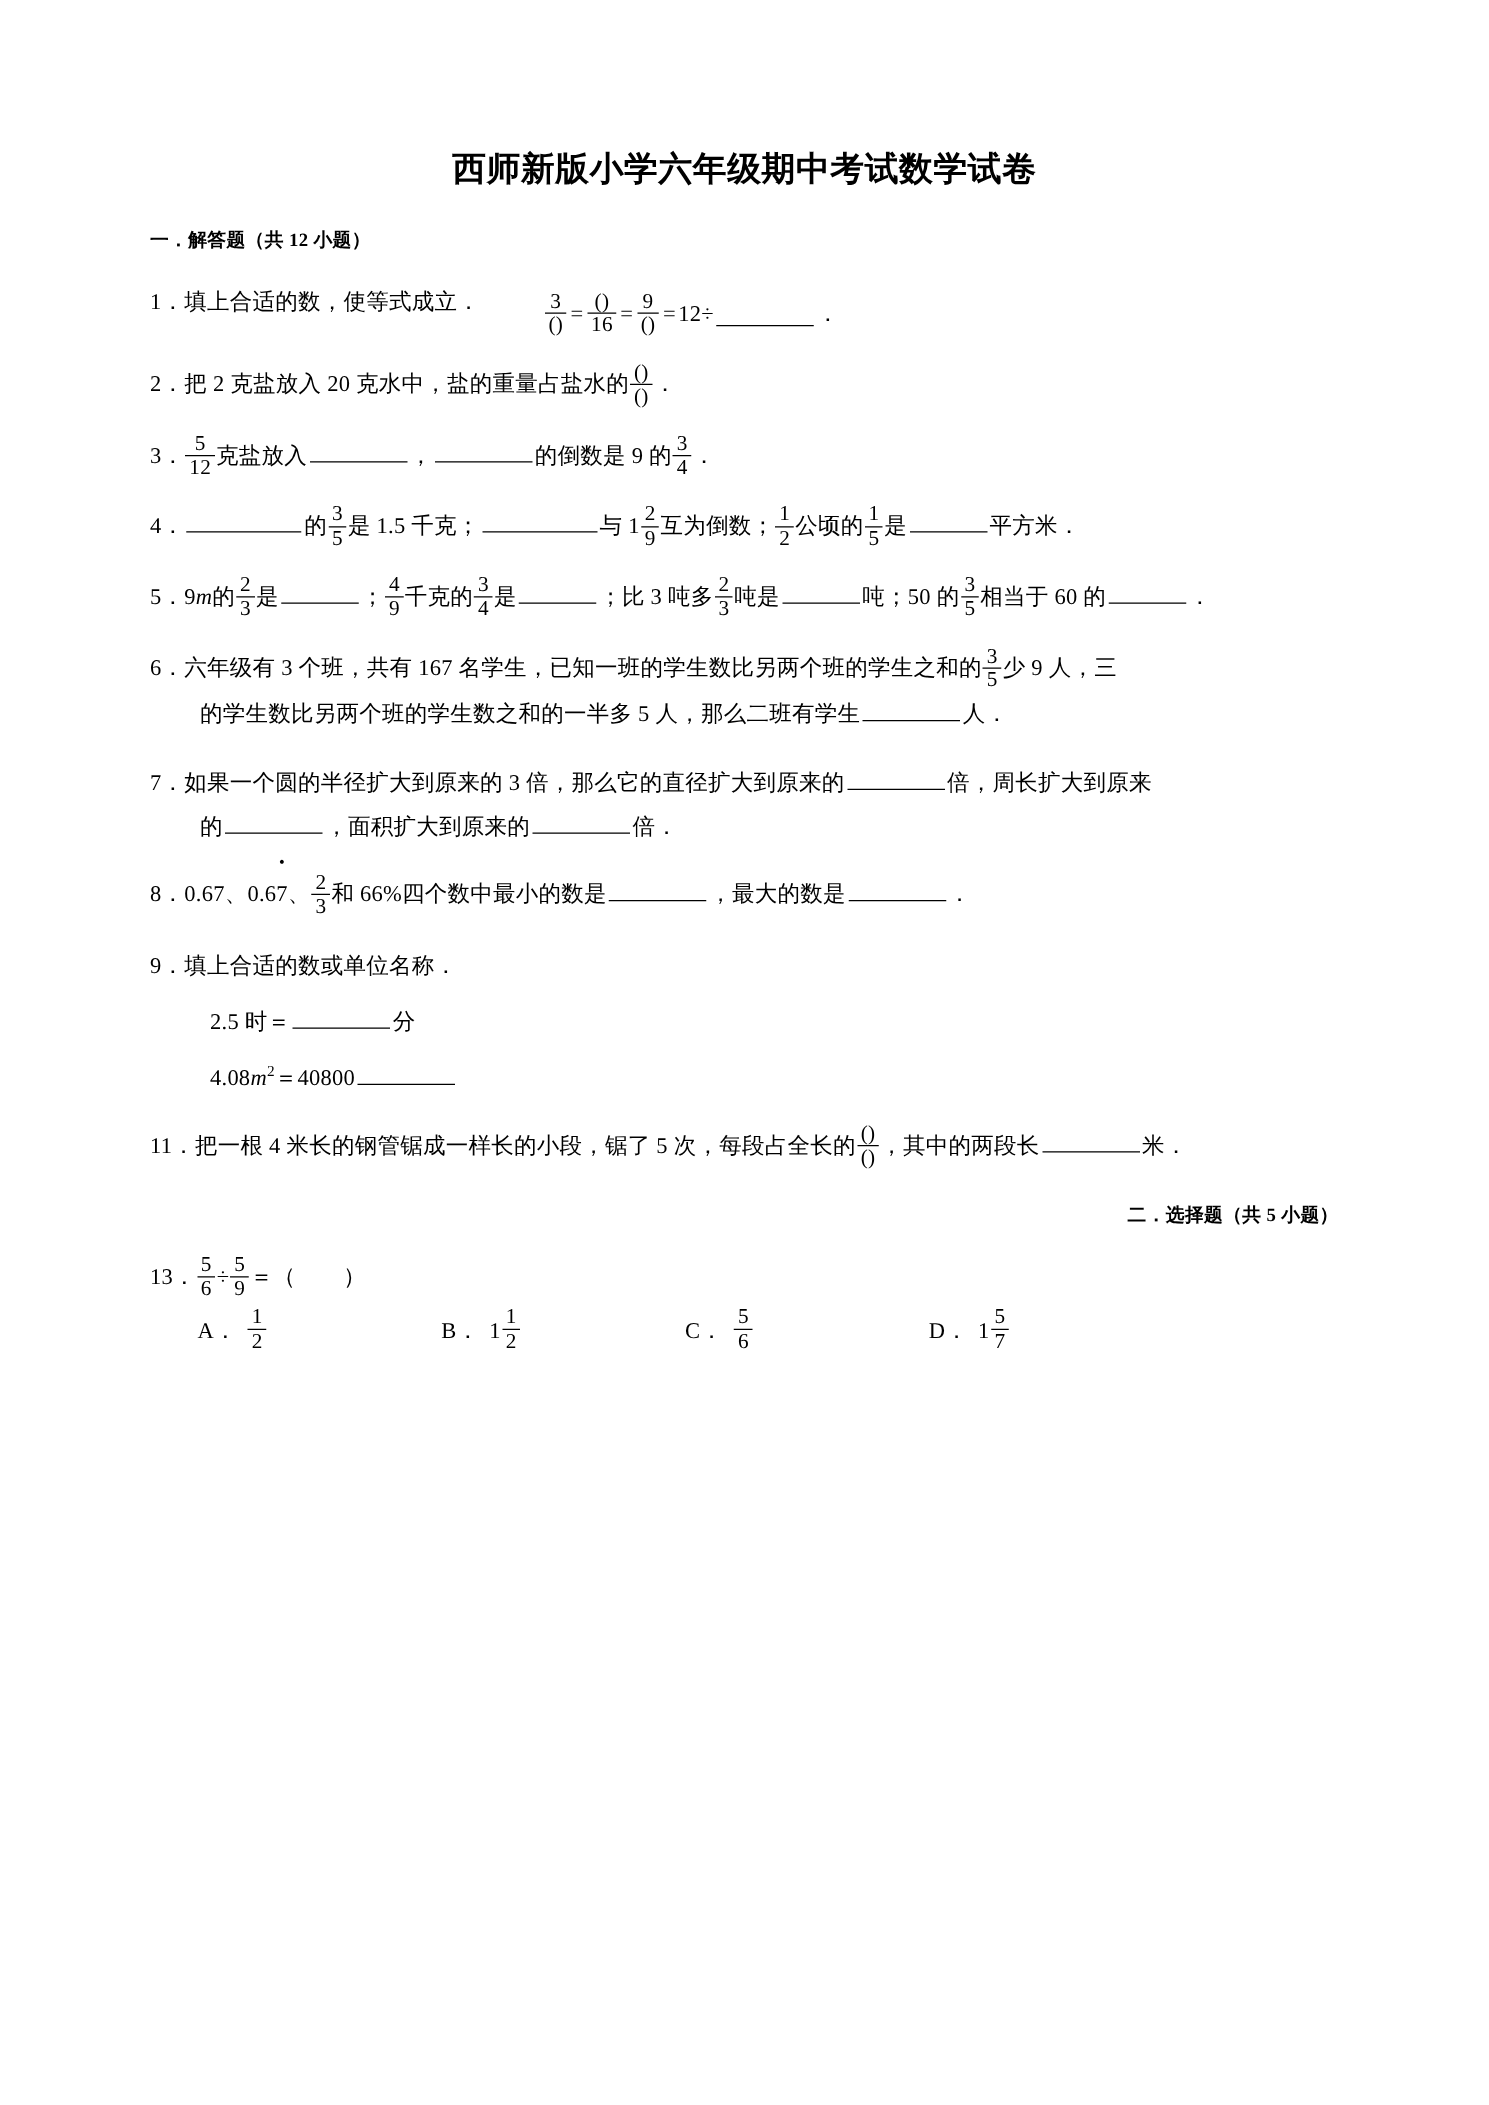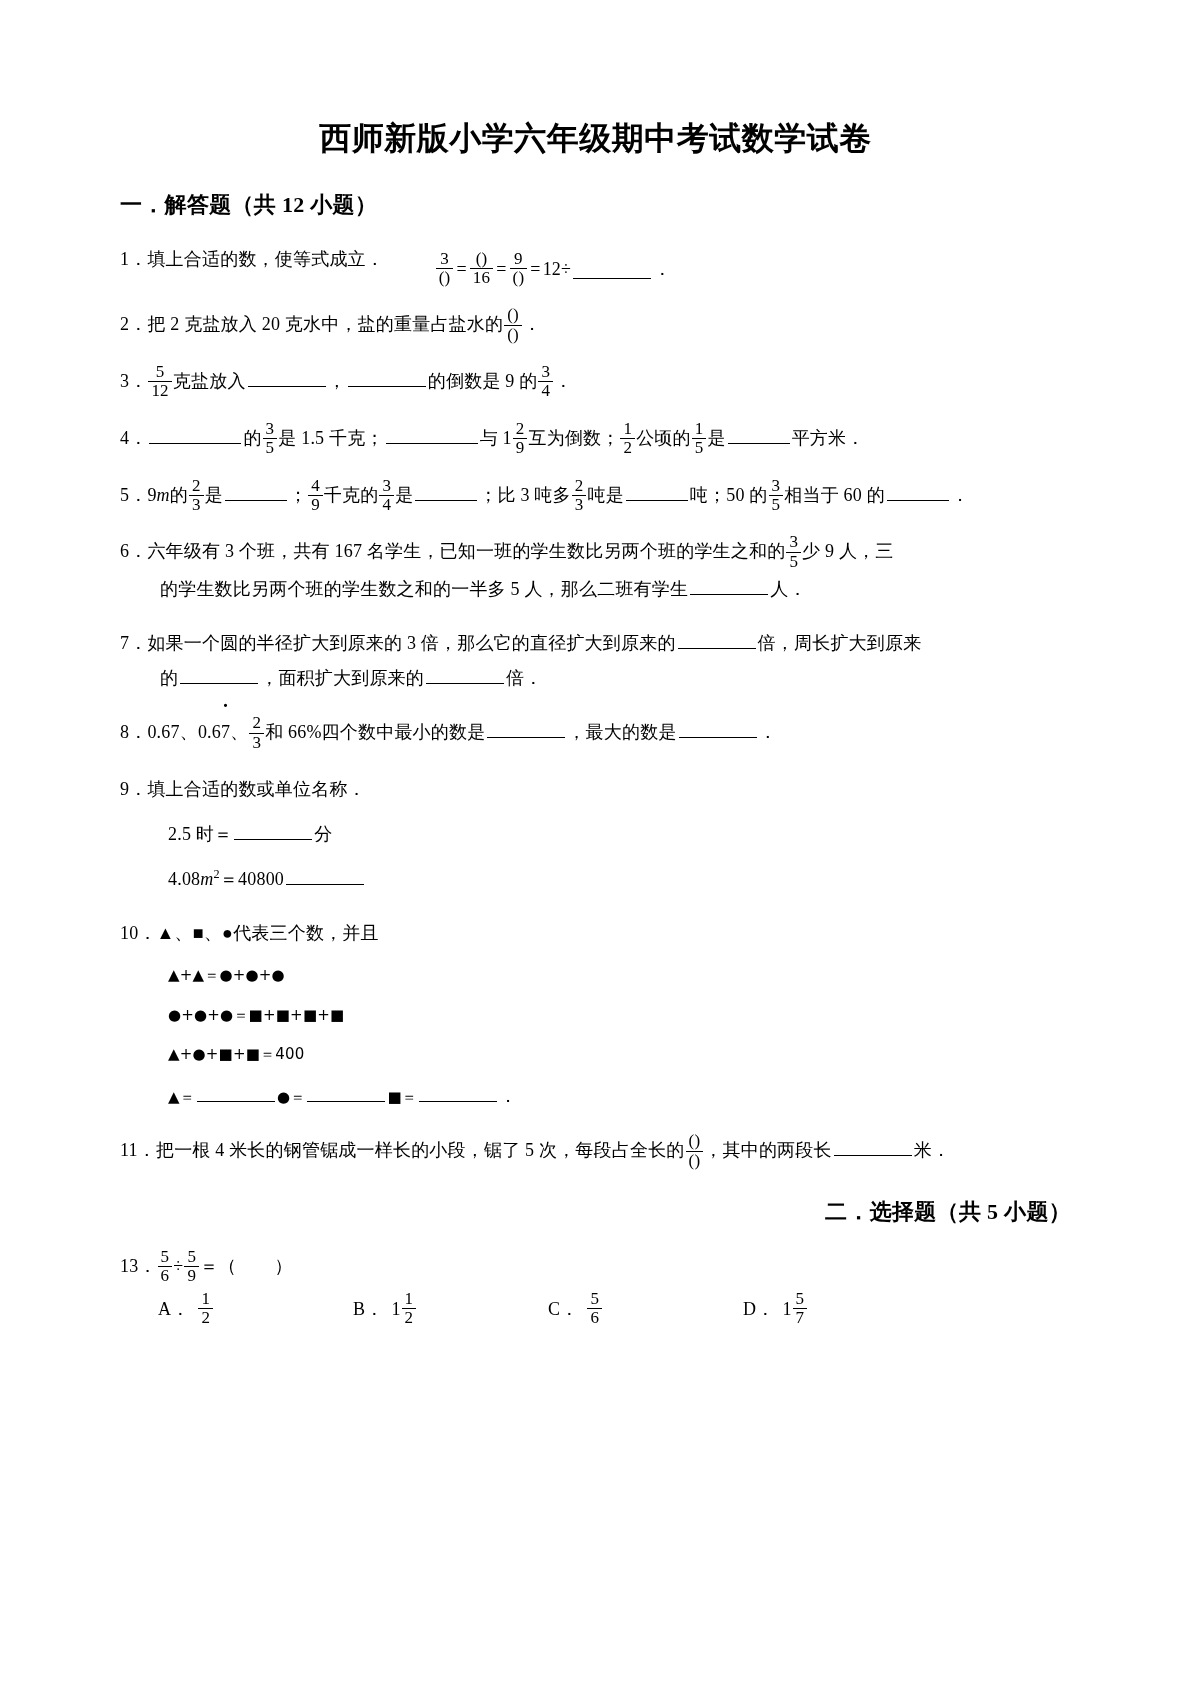--- a/index.html
+++ b/index.html
@@ -15,28 +15,28 @@
     position: relative;
     overflow: hidden;
   }
   .page {
     padding: 118px 120px 0 120px;
     box-sizing: border-box;
     width: 1191px;
   }
   .doc-title {
     text-align: center;
-    font-size: 32px;
+    font-size: 27px;
     font-weight: bold;
     letter-spacing: 0.5px;
     margin: 0 0 30px 0;
     line-height: 1.3;
   }
   .section-head {
-    font-size: 22px;
+    font-size: 15px;
     font-weight: bold;
     margin: 0 0 22px 0;
     letter-spacing: 0.3px;
   }
   .q {
     font-size: 18px;
     line-height: 1.95;
     margin: 0 0 19px 0;
     letter-spacing: 0.2px;
   }
@@ -229,27 +229,20 @@
         <span class="d">3</span>
       </span><span>和 66%四个数中最小的数是</span><span class="blank"></span><span>，最大的数是</span><span class="blank"></span><span>．</span>
   </div>
 
   <div class="q">
     <span class="num">9．</span><span>填上合适的数或单位名称．</span>
     <span class="indent2"><span>2.5 时＝</span><span class="blank"></span><span>分</span></span>
     <span class="indent2"><span>4.08</span><span class="sqm"><span>m</span><sup>2</sup></span><span>＝40800</span><span class="blank"></span></span>
   </div>
 
-  <div class="q">
-    <span class="num">10．</span><span>▲、■、●代表三个数，并且</span>
-    <span class="indent2 sym">▲+▲＝●+●+●</span>
-    <span class="indent2 sym">●+●+●＝■+■+■+■</span>
-    <span class="indent2 sym">▲+●+■+■＝400</span>
-    <span class="indent2"><span class="sym">▲＝</span><span class="blank"></span><span class="sym">●＝</span><span class="blank"></span><span class="sym">■＝</span><span class="blank"></span><span>．</span></span>
-  </div>
 
   <div class="q">
     <span class="num">11．</span><span>把一根 4 米长的钢管锯成一样长的小段，锯了 5 次，每段占全长的</span><span class="frac">
         <span class="n">()</span>
         <span class="d">()</span>
       </span><span>，其中的两段长</span><span class="blank"></span><span>米．</span>
   </div>
 
 
   <div class="section-head" style="margin-top:26px;text-align:right;">二．选择题（共 5 小题）</div>

